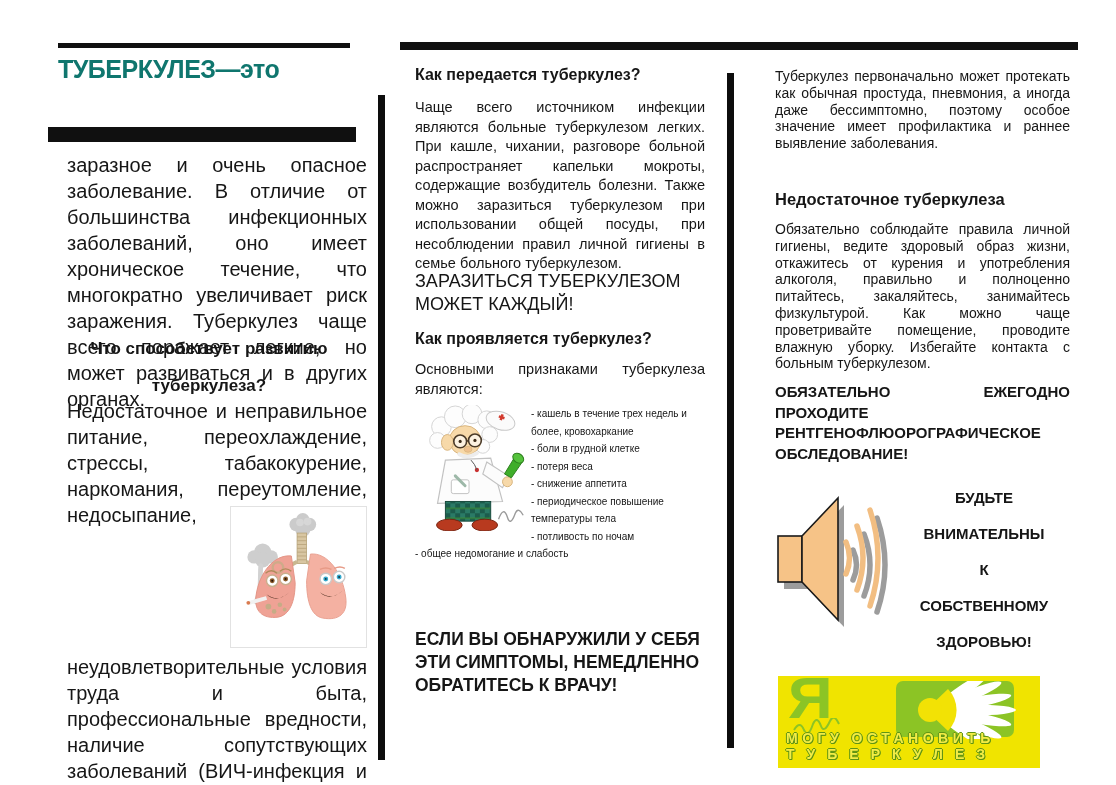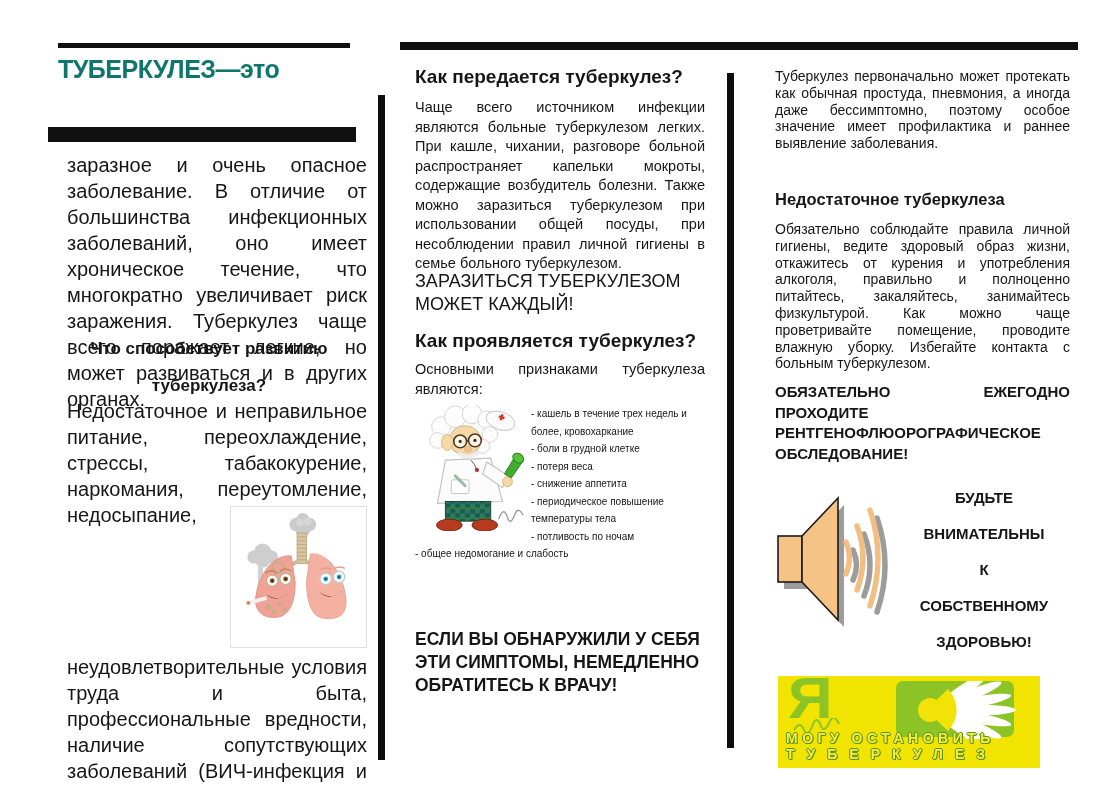--- a/index.html
+++ b/index.html
@@ -12,21 +12,21 @@
   .vrule{background:#0d0d0d;}
   
   .left-title{font-size:25px;font-weight:bold;letter-spacing:-0.5px;color:#0f766e;white-space:nowrap;}
   .left-par{font-size:20px;line-height:26px;text-align:justify;}
   .left-head{font-size:17px;line-height:37px;font-weight:bold;text-align:center;}
   .lungs-box{
     float:right;width:137px;height:142px;margin:4px 0 6px 10px;
     border:1px solid #e2e2e2;background:#fff;padding:3px;box-sizing:border-box;
   }
   
-  .mid-head{font-size:19px;font-weight:bold;}
+  .mid-head{font-size:16px;font-weight:bold;}
   .mid-par{font-size:14.5px;line-height:19.5px;text-align:justify;}
   .callout-big{font-size:18px;line-height:23px;font-weight:normal;}
   .callout-med{font-size:17.5px;line-height:23px;font-weight:bold;}
   .symptoms-wrap{font-size:10px;line-height:17.5px;}
   .symptoms-text{white-space:pre-line;}
   .doctor-box{float:left;width:112px;height:128px;margin:0 4px 2px 0;}
   
   .right-par{font-size:14px;line-height:16.8px;text-align:justify;}
   .right-head{font-size:16.5px;font-weight:bold;}
   .callout-xray{font-size:15px;line-height:20.5px;font-weight:bold;text-align:justify;}

